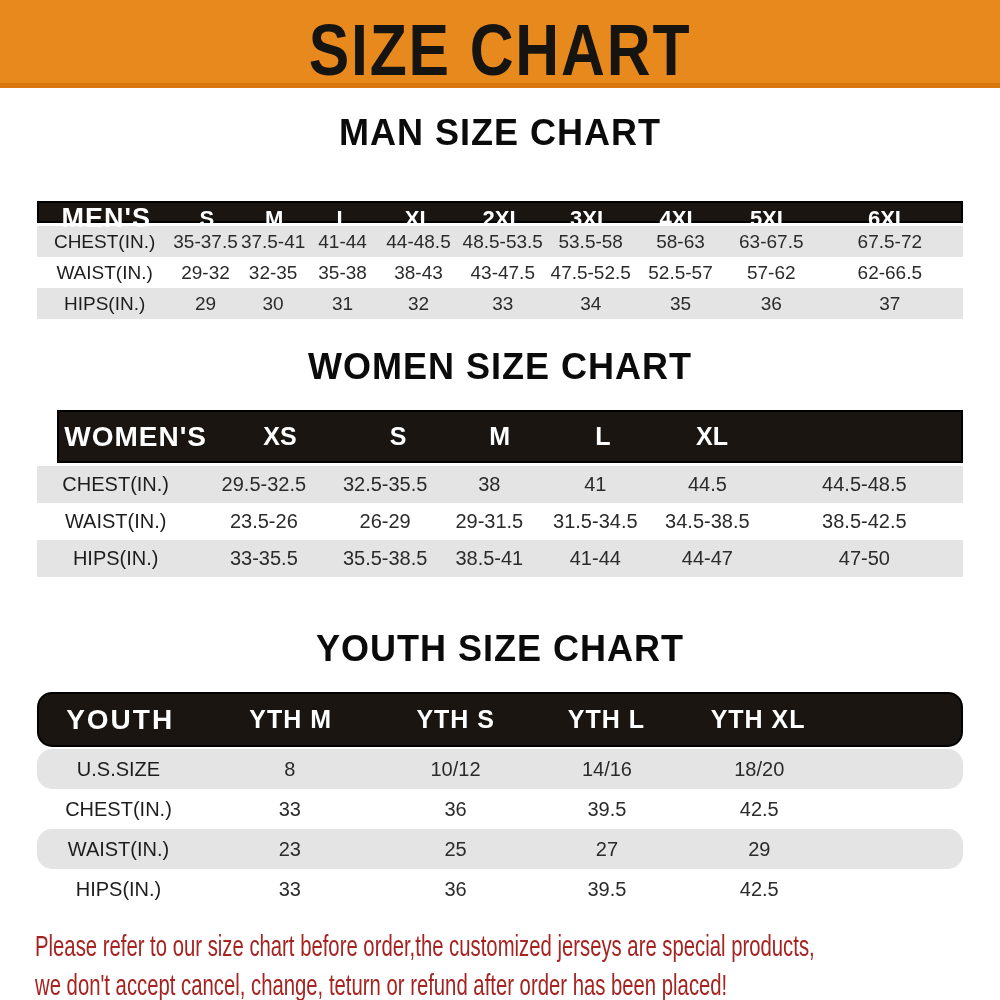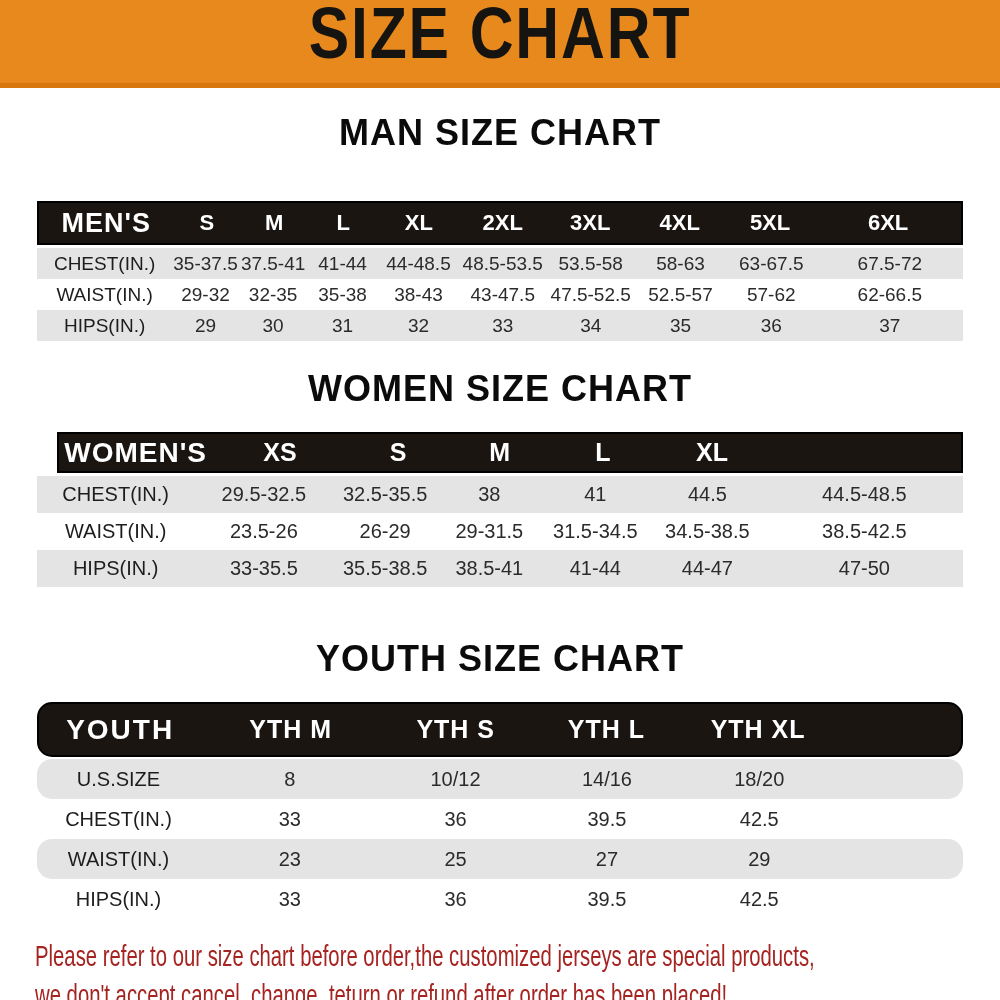--- a/index.html
+++ b/index.html
@@ -11,21 +11,21 @@
   }
   *{box-sizing:border-box;}
   html,body{margin:0;padding:0;}
   body{
     width:1000px;height:1000px;overflow:hidden;background:#ffffff;
     font-family:"Liberation Sans", sans-serif;
   }
   .banner{
     height:88px;background:var(--banner-bg);
     border-bottom:5px solid var(--banner-edge);
-    display:flex;align-items:flex-start;justify-content:center;
+    display:flex;align-items:flex-end;justify-content:center;
   }
   .banner-title{
     font-weight:bold;font-size:66px;color:#161410;letter-spacing:2px;
     transform:scale(0.92,1.1);line-height:1;
   }
   .heading{
     margin:0;text-align:center;font-weight:bold;font-size:36px;
     letter-spacing:1px;color:#0b0b0b;line-height:44px;
   }
   .section-man .heading{margin-top:23px;}
@@ -40,28 +40,28 @@
     background:var(--bar-bg);border:2px solid #000;color:#ffffff;
     margin-bottom:3px;
   }
   .t-data.alt{background:var(--row-shade);}
   .cell{text-align:center;white-space:nowrap;}
   .t-head .cell{font-weight:bold;}
   .t-data .cell{color:#2b2b2b;}
   .t-data .cell.label{color:#1d1d1d;}
 
   .section-man .t-row{grid-template-columns:14.6% 7.2% 7.4% 7.6% 8.8% 9.4% 9.6% 9.8% 9.8% 1fr;}
-  .section-man .t-head{height:44px;margin-top:46px;}
+  .section-man .t-head{height:22px;margin-top:46px;}
   .section-man .t-data{height:31px;}
   .section-man .t-head .cell{font-size:22px;}
   .section-man .t-head .cell.label{font-size:27px;letter-spacing:1px;}
   .section-man .t-data .cell{font-size:19px;}
 
   .section-women .t-row{grid-template-columns:17% 15% 11.2% 11.3% 11.6% 12.6% 1fr;}
-  .section-women .t-head{height:41px;margin-left:20px;}
+  .section-women .t-head{height:53px;margin-left:20px;}
   .section-women .t-data{height:37px;}
   .section-women .t-head .cell{font-size:25px;}
   .section-women .t-head .cell.label{font-size:28px;letter-spacing:1px;}
   .section-women .t-data .cell{font-size:20px;}
 
   .section-youth .t-row{grid-template-columns:17.6% 19.4% 16.4% 16.3% 16.6% 1fr;border-radius:15px;}
   .section-youth .t-head{height:55px;margin-bottom:2px;}
   .section-youth .t-data{height:40px;}
   .section-youth .t-head .cell{font-size:25px;letter-spacing:1px;}
   .section-youth .t-head .cell.label{font-size:28px;letter-spacing:2px;}

